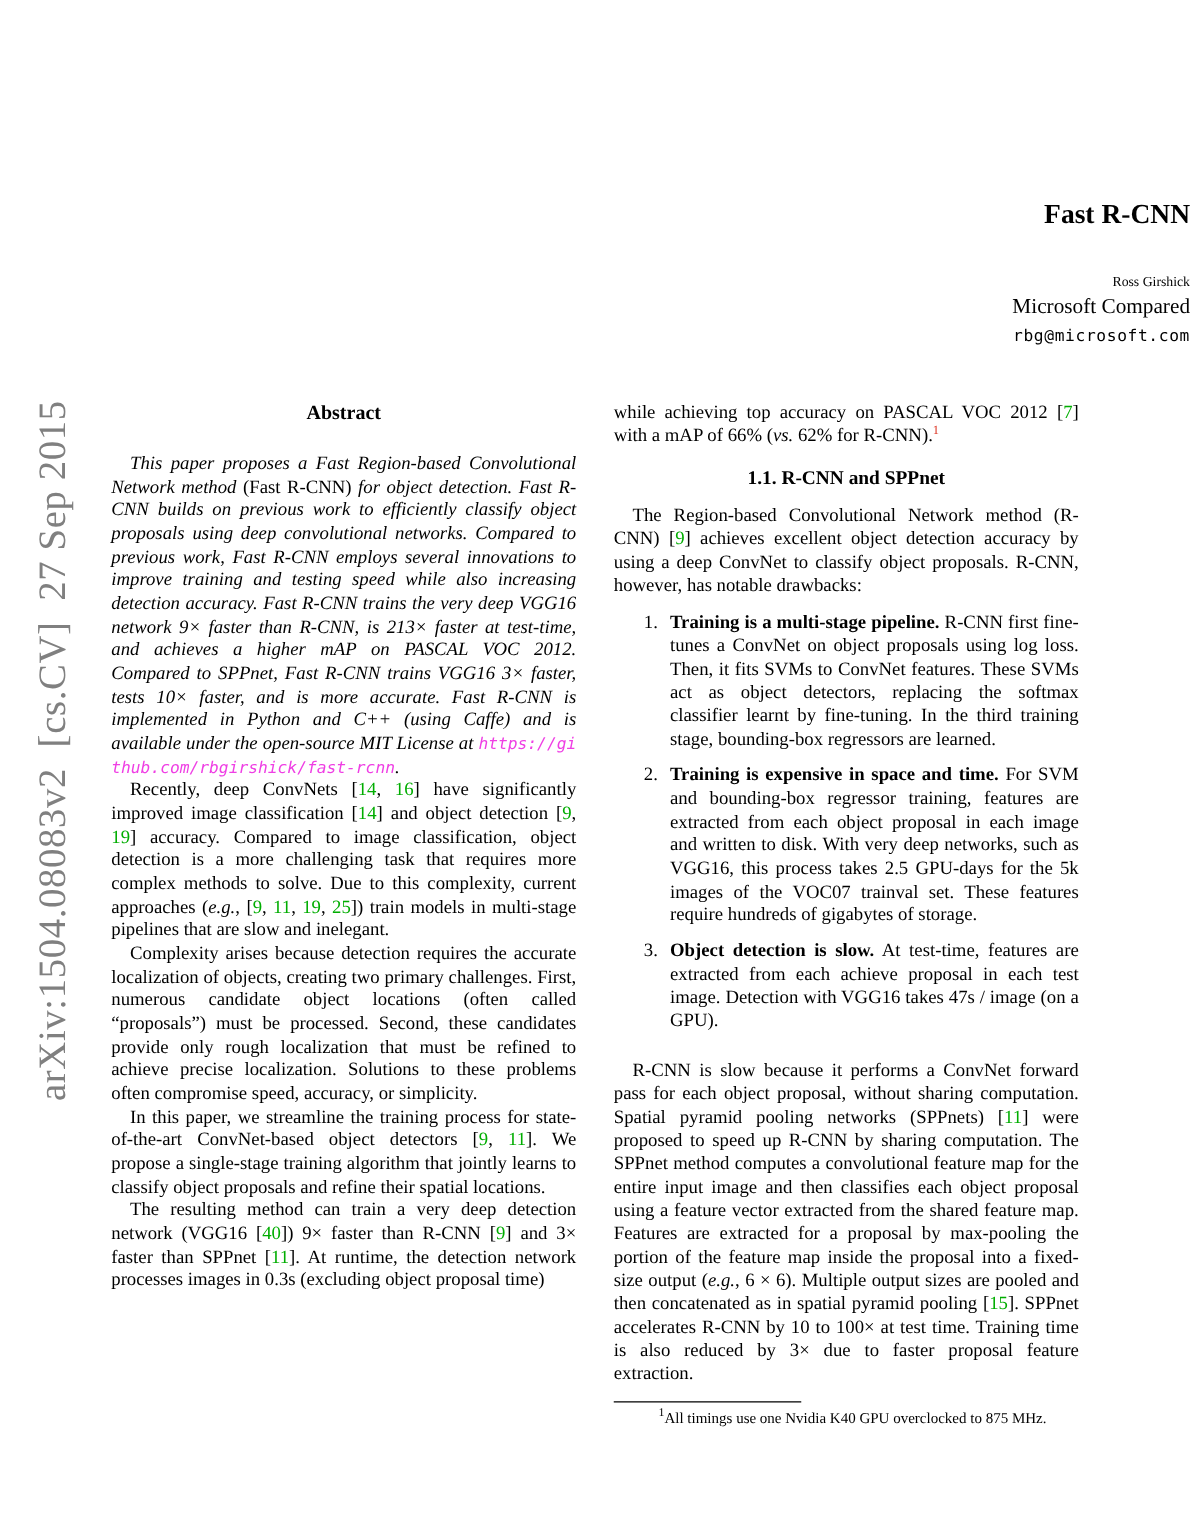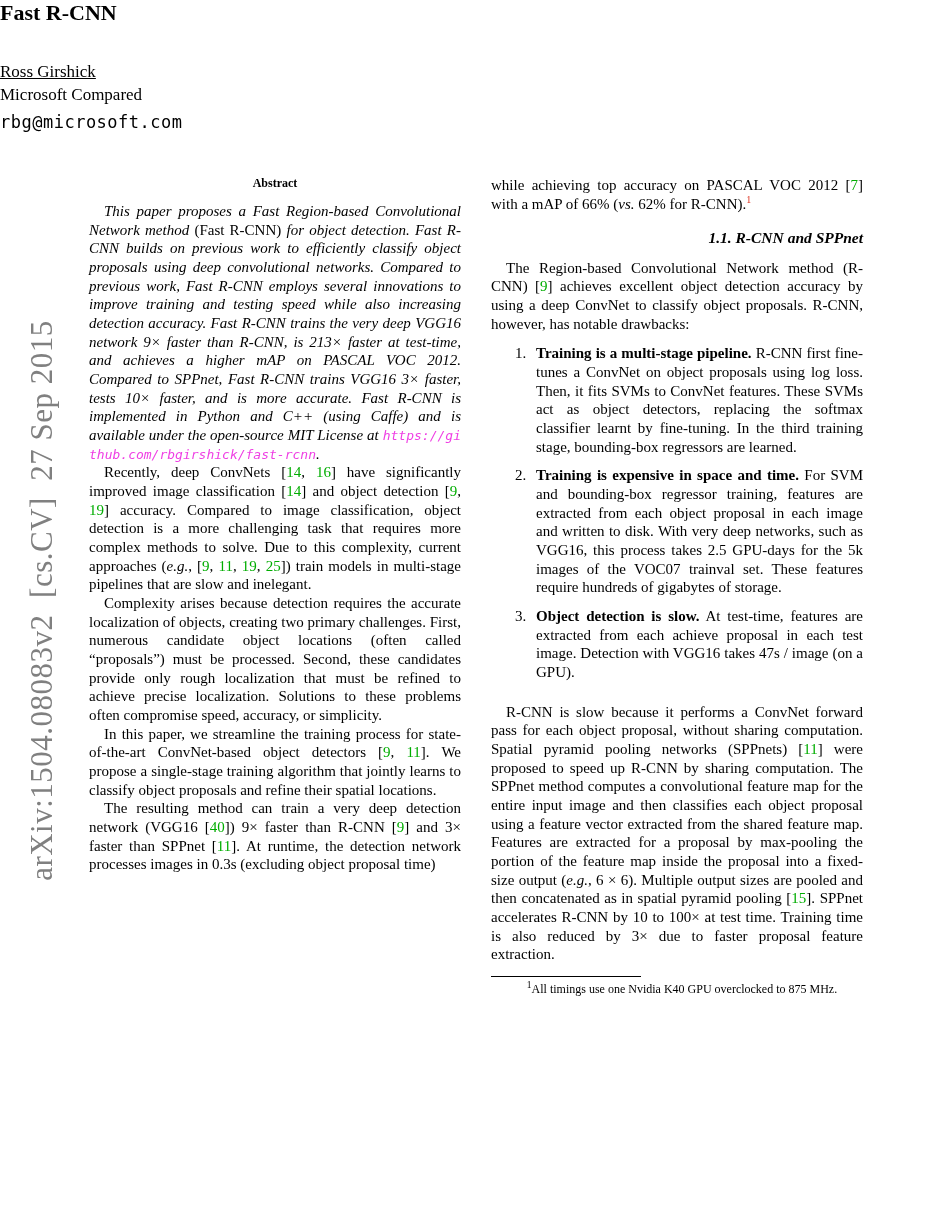--- a/index.html
+++ b/index.html
@@ -17,54 +17,54 @@
     position: absolute; top: 617px; left: 42px;
     transform: translate(-50%, -50%) rotate(-90deg);
     transform-origin: center center;
     white-space: pre;
     font-size: 31px;
     color: var(--watermark, #808080);
     letter-spacing: 0.5px;
   }
 
   
-  .paper-header { text-align: left; }
+  .paper-header { text-align: right; padding-top: 158px; }
   .title { font-size: 22px; font-weight: bold; font-family: inherit; }
   .author-block { margin-top: 36px; }
-  .author { font-size: 17px; text-decoration: underline; }
+  .author { font-size: 11px; }
   .affiliation { font-size: 17px; margin-top: 3px; }
   .email {
     font-family: "DejaVu Sans Mono", "Liberation Mono", monospace;
-    font-size: 17px; margin-top: 7px; letter-spacing: 0.5px;
+    font-size: 13px; margin-top: 7px; letter-spacing: 0.5px;
   }
 
   
   .columns {
     display: flex; gap: 30px;
     padding: 0 89px;
     margin-top: 44px;
     height: 822px;
   }
   .col {
     width: 372px; flex: 0 0 372px;
     font-size: 15px; line-height: 1.245;
     text-align: justify;
   }
   .col-right { display: flex; flex-direction: column; }
 
   .abstract-heading {
-    text-align: center; font-size: 12px; font-weight: bold;
-    margin-bottom: 11px;
+    text-align: center; font-size: 16px; font-weight: bold;
+    margin-bottom: 21px;
   }
   .para { text-indent: 15px; margin: 0; }
   .noindent { text-indent: 0; }
   .abstract { font-style: italic; }
 
   .section-heading { font-size: 18px; font-weight: bold; margin: 27px 0 13px 0; text-align: left; }
-  .subsection-heading { font-size: 15.5px; font-weight: bold; margin: 15px 0 11px 0; text-align: right; font-style: italic; }
+  .subsection-heading { font-size: 15.5px; font-weight: bold; margin: 15px 0 11px 0; text-align: center; }
 
   
   .drawback-list { list-style: none; margin: 11px 0 11px 24px; }
   .drawback { position: relative; padding-left: 21px; margin-bottom: 10px; }
   .drawback .num { position: absolute; left: 0; top: 0; }
 
   
   .seg-cite { color: var(--cite, #00ad00); }
   .seg-link {
     color: var(--link, #ef3fe4);

